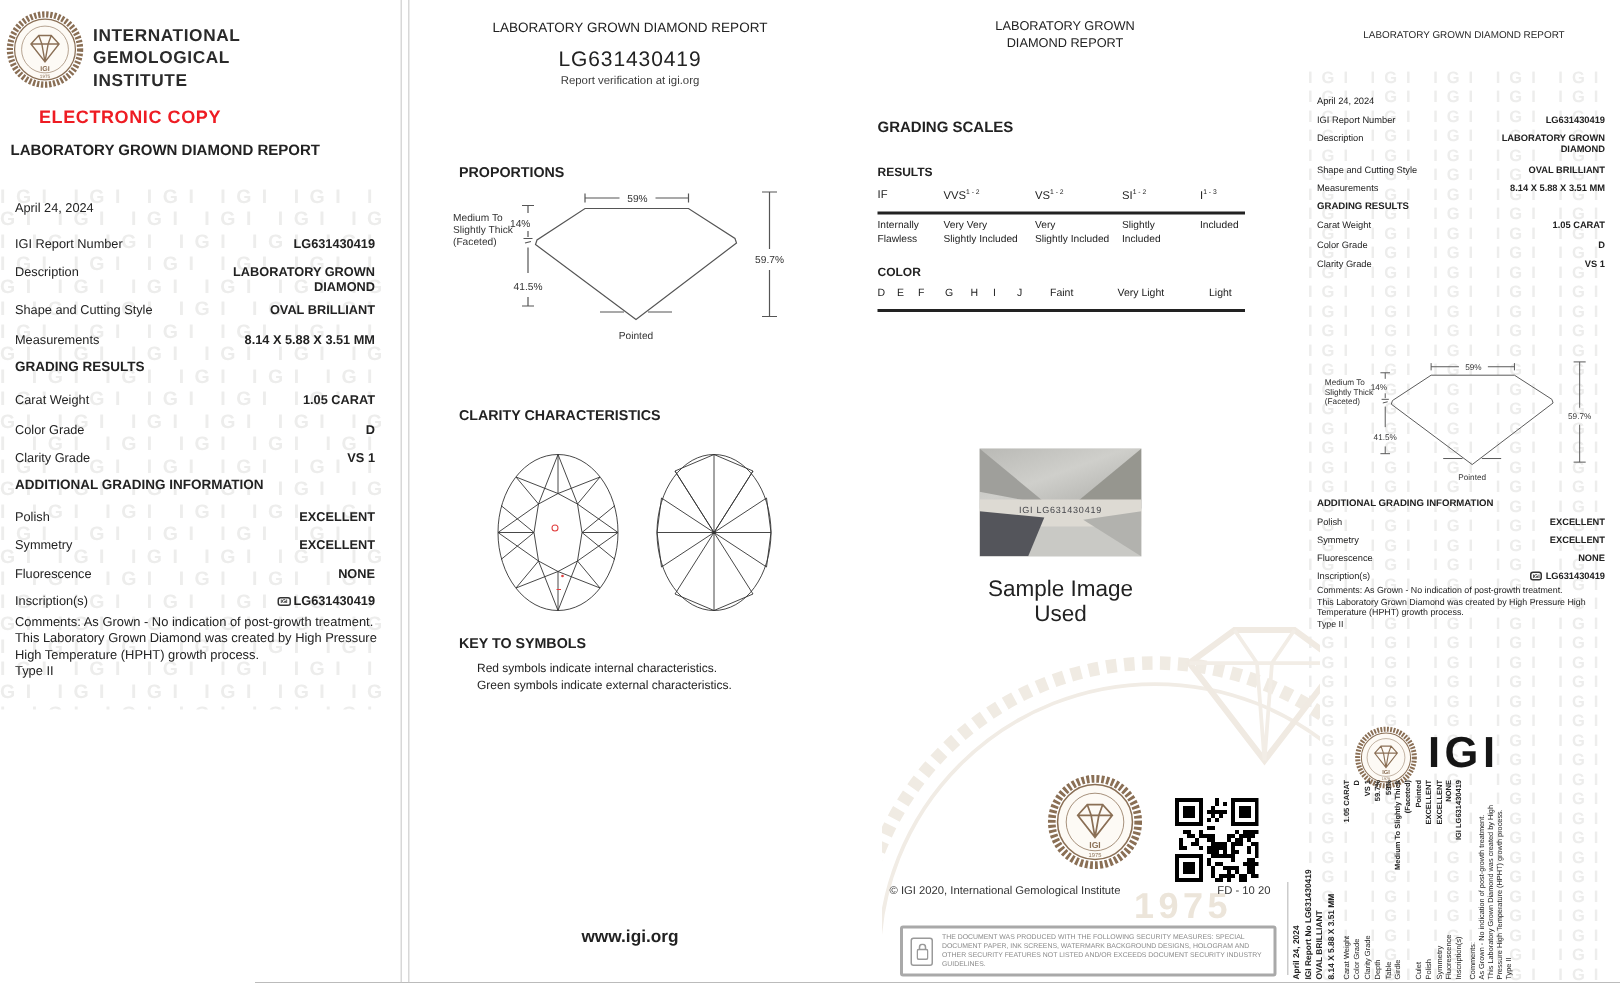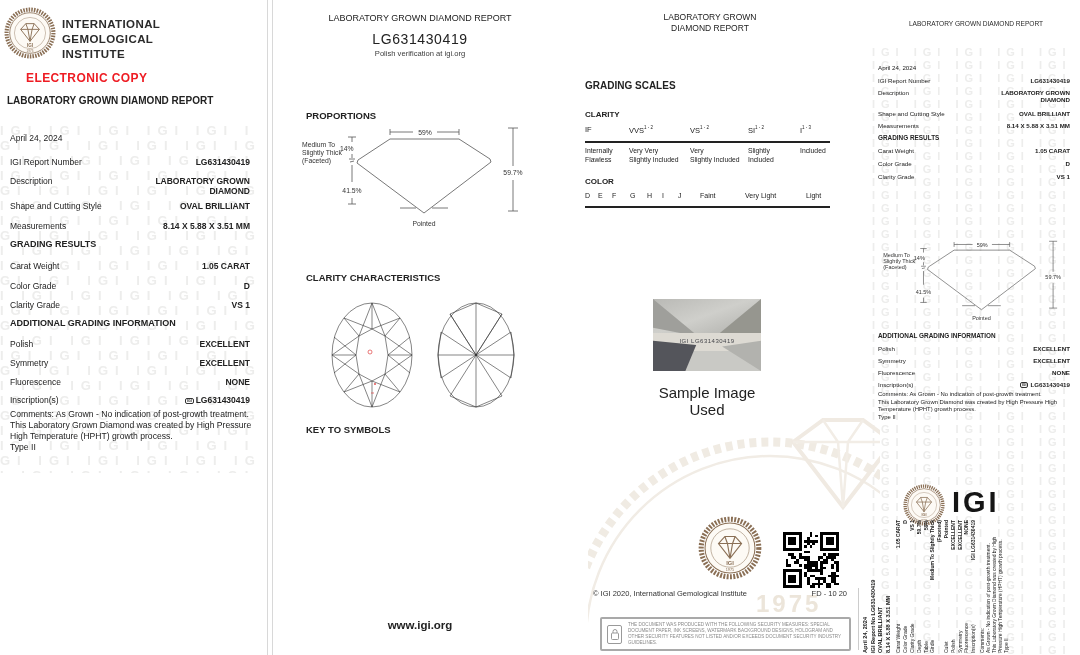--- a/index.html
+++ b/index.html
@@ -142,21 +142,21 @@
     </div>
   <div class="abs content pre" style="left:10px;top:409px;width:248px;font-size:8.6px;line-height:11px;">Comments: As Grown - No indication of post-growth treatment.
 This Laboratory Grown Diamond was created by High Pressure High Temperature (HPHT) growth process.
 Type II</div>
 
   <div class="vline" style="left:267px;top:0;height:655px;"></div>
   <div class="vline" style="left:272px;top:0;height:655px;"></div>
 
   <div class="abs content" style="left:300px;top:13px;width:240px;text-align:center;font-size:9px;">LABORATORY GROWN DIAMOND REPORT</div>
   <div class="abs content" style="left:300px;top:31px;width:240px;text-align:center;font-size:14px;letter-spacing:0.6px;">LG631430419</div>
-  <div class="abs content" style="left:300px;top:49px;width:240px;text-align:center;font-size:7.6px;color:#3c3c3c;">Polish verification at igi.org</div>
+  <div class="abs content" style="left:300px;top:49px;width:240px;text-align:center;font-size:7.6px;color:#3c3c3c;">Report verification at igi.org</div>
 
   <div class="abs content b" style="left:306px;top:99px;font-size:9.5px;margin-top:11px;">PROPORTIONS</div>
 
   <div class="abs content" style="left:296px;top:114px;">
     <svg id="prop-svg" width="235" height="118" viewBox="0 0 235 118" font-family="Liberation Sans, sans-serif">
       <g stroke="#555" stroke-width="0.8" fill="none">
         <path d="M94 15 L94 21 M163 15 L163 21 M94 18 L117 18 M141 18 L163 18"></path>
         <path d="M94 25 L163 25 L194 45 L195 48 L128 99 L61 49 L62 46 Z"></path>
         <path d="M104 94 L120 94 M136 94 L152 94"></path>
         <path d="M52 23 L60 23 M56 23 L56 28 M56 40 L56 44 M53 45 L59 45 M54 48 L58 47"></path>
@@ -199,30 +199,34 @@
       <circle cx="176" cy="63" r="1" fill="#333"></circle>
       <g>
         <circle cx="70" cy="60" r="2" fill="none" stroke="#e04040" stroke-width="0.7"></circle>
         <circle cx="75" cy="92" r="0.9" fill="#e04040"></circle>
         <path d="M71 101 L74 101" stroke="#e04040" stroke-width="0.7"></path>
       </g>
     </svg>
   </div>
 
   <div class="abs content b" style="left:306px;top:424px;font-size:9.5px;">KEY TO SYMBOLS</div>
+  <div class="abs content" style="left:318px;top:441px;font-size:8px;line-height:10.5px;">
+    <div>Red symbols indicate internal characteristics.</div>
+    <div>Green symbols indicate external characteristics.</div>
+  </div>
 
   <div class="abs content b" style="left:300px;top:619px;width:240px;text-align:center;font-size:11.5px;">www.igi.org</div>
 
   <div class="abs content" style="left:585px;top:12px;width:250px;text-align:center;font-size:8.5px;line-height:11px;">
     <div>LABORATORY GROWN</div>
     <div>DIAMOND REPORT</div>
   </div>
 
   <div class="abs content b" style="left:585px;top:80px;font-size:10px;">GRADING SCALES</div>
-  <div class="abs content b" style="left:585px;top:110px;font-size:8px;">CLARITY</div>
+  <div class="abs content b" style="left:585px;top:110px;font-size:8px;">RESULTS</div>
 
   <div class="gs-code" style="left:585px;top:125px;"><span>IF</span></div>
   <div class="gs-code" style="left:629px;top:125px;"><span>VVS</span><sup>1 - 2</sup></div>
   <div class="gs-code" style="left:690px;top:125px;"><span>VS</span><sup>1 - 2</sup></div>
   <div class="gs-code" style="left:748px;top:125px;"><span>SI</span><sup>1 - 2</sup></div>
   <div class="gs-code" style="left:800px;top:125px;"><span>I</span><sup>1 - 3</sup></div>
   <div class="hline" style="left:585px;top:141px;width:245px;"></div>
   <div class="gs-col" style="left:585px;top:147px;">Internally
 Flawless</div>
   <div class="gs-col" style="left:629px;top:147px;">Very Very

